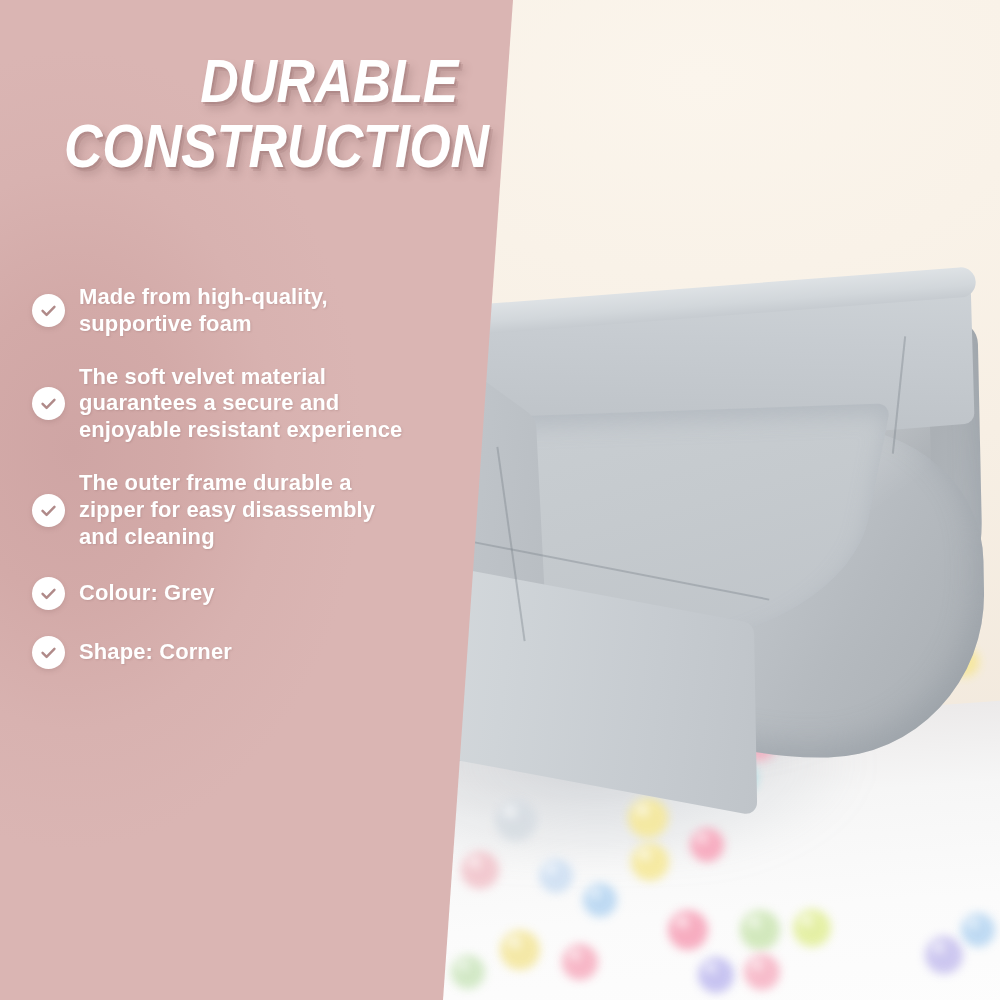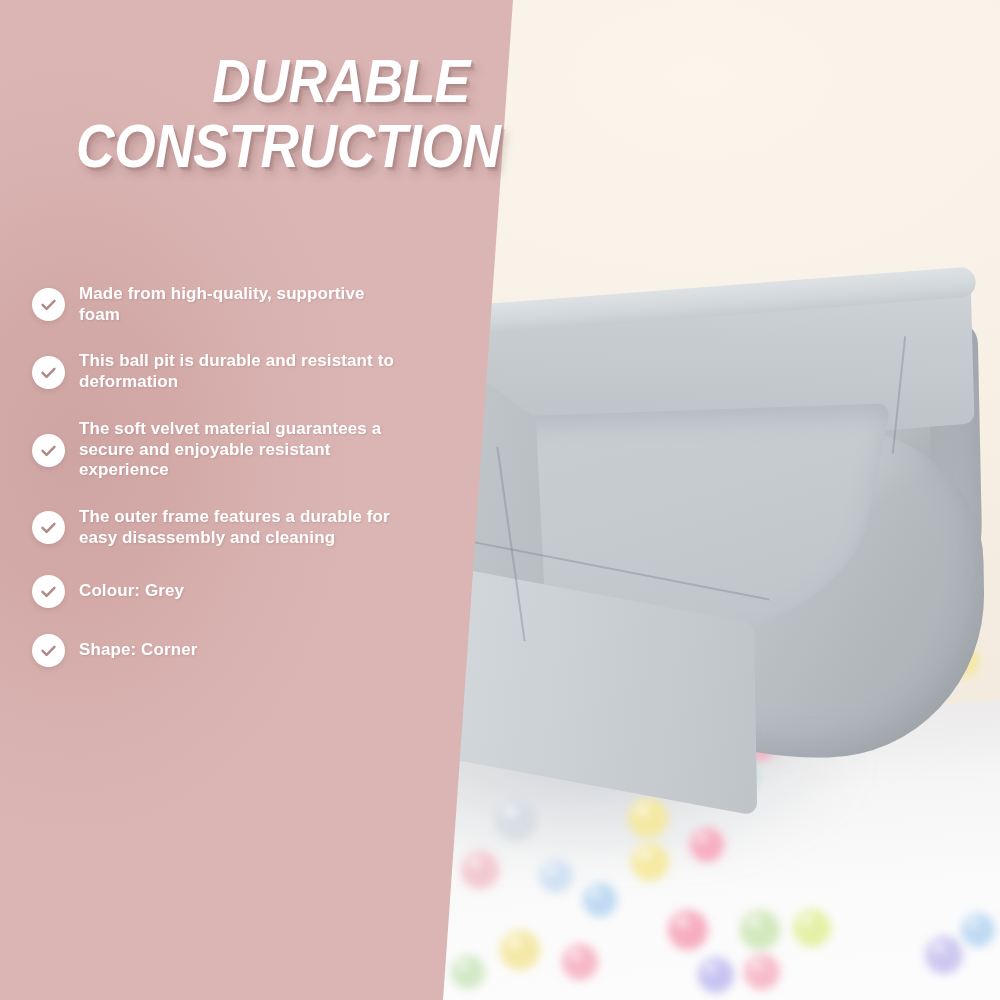--- a/index.html
+++ b/index.html
@@ -188,21 +188,20 @@
     clip-path: polygon(0 0, 513px 0, 443px 1000px, 0 1000px);
   }
 
   
   .headline {
     position: absolute;
     left: 0;
     top: 52px;
     width: 458px;
     text-align: right;
-    padding-left: 12px;
   }
   .headline-line {
     display: block;
     color: #ffffff;
     font-family: "Liberation Sans Narrow", "Liberation Sans", "DejaVu Sans Condensed", sans-serif;
     font-weight: 700;
     font-style: italic;
     letter-spacing: -0.5px;
     line-height: .95;
     text-shadow:
@@ -239,21 +238,21 @@
     display: flex;
     align-items: center;
     justify-content: center;
     box-shadow: 0 2px 5px rgba(130,95,95,.22);
   }
   .check-badge svg { display: block; }
   .feature-text {
     color: #ffffff;
     font-family: "Liberation Sans Narrow", "Liberation Sans", "DejaVu Sans", sans-serif;
     font-weight: 700;
-    font-size: 17px;
+    font-size: 22px;
     line-height: 1.22;
     letter-spacing: .1px;
     text-shadow: 1px 1px 2px rgba(140,100,100,.26);
     max-width: 330px;
   }
 </style>
 </head>
 <body>
 
 <div class="stage">
@@ -319,37 +318,29 @@
           </svg>
         </span>
         <div class="feature-text">Made from high-quality, supportive foam</div>
       </div>
       <div class="feature">
         <span class="check-badge">
           <svg width="19" height="19" viewBox="0 0 24 24" fill="none" stroke="#b08a89" stroke-width="3.1" stroke-linecap="round" stroke-linejoin="round">
             <polyline points="4.5,12.5 9.6,17.6 19.5,7.4"></polyline>
           </svg>
         </span>
-        <div class="feature-text">This ball pit is durable and resistant to deformation</div>
-      </div>
-      <div class="feature">
-        <span class="check-badge">
-          <svg width="19" height="19" viewBox="0 0 24 24" fill="none" stroke="#b08a89" stroke-width="3.1" stroke-linecap="round" stroke-linejoin="round">
-            <polyline points="4.5,12.5 9.6,17.6 19.5,7.4"></polyline>
-          </svg>
-        </span>
         <div class="feature-text">The soft velvet material guarantees a secure and enjoyable resistant experience</div>
       </div>
       <div class="feature">
         <span class="check-badge">
           <svg width="19" height="19" viewBox="0 0 24 24" fill="none" stroke="#b08a89" stroke-width="3.1" stroke-linecap="round" stroke-linejoin="round">
             <polyline points="4.5,12.5 9.6,17.6 19.5,7.4"></polyline>
           </svg>
         </span>
-        <div class="feature-text">The outer frame features a durable for easy disassembly and cleaning</div>
+        <div class="feature-text">The outer frame durable a zipper for easy disassembly and cleaning</div>
       </div>
       <div class="feature">
         <span class="check-badge">
           <svg width="19" height="19" viewBox="0 0 24 24" fill="none" stroke="#b08a89" stroke-width="3.1" stroke-linecap="round" stroke-linejoin="round">
             <polyline points="4.5,12.5 9.6,17.6 19.5,7.4"></polyline>
           </svg>
         </span>
         <div class="feature-text">Colour: Grey</div>
       </div>
       <div class="feature">

